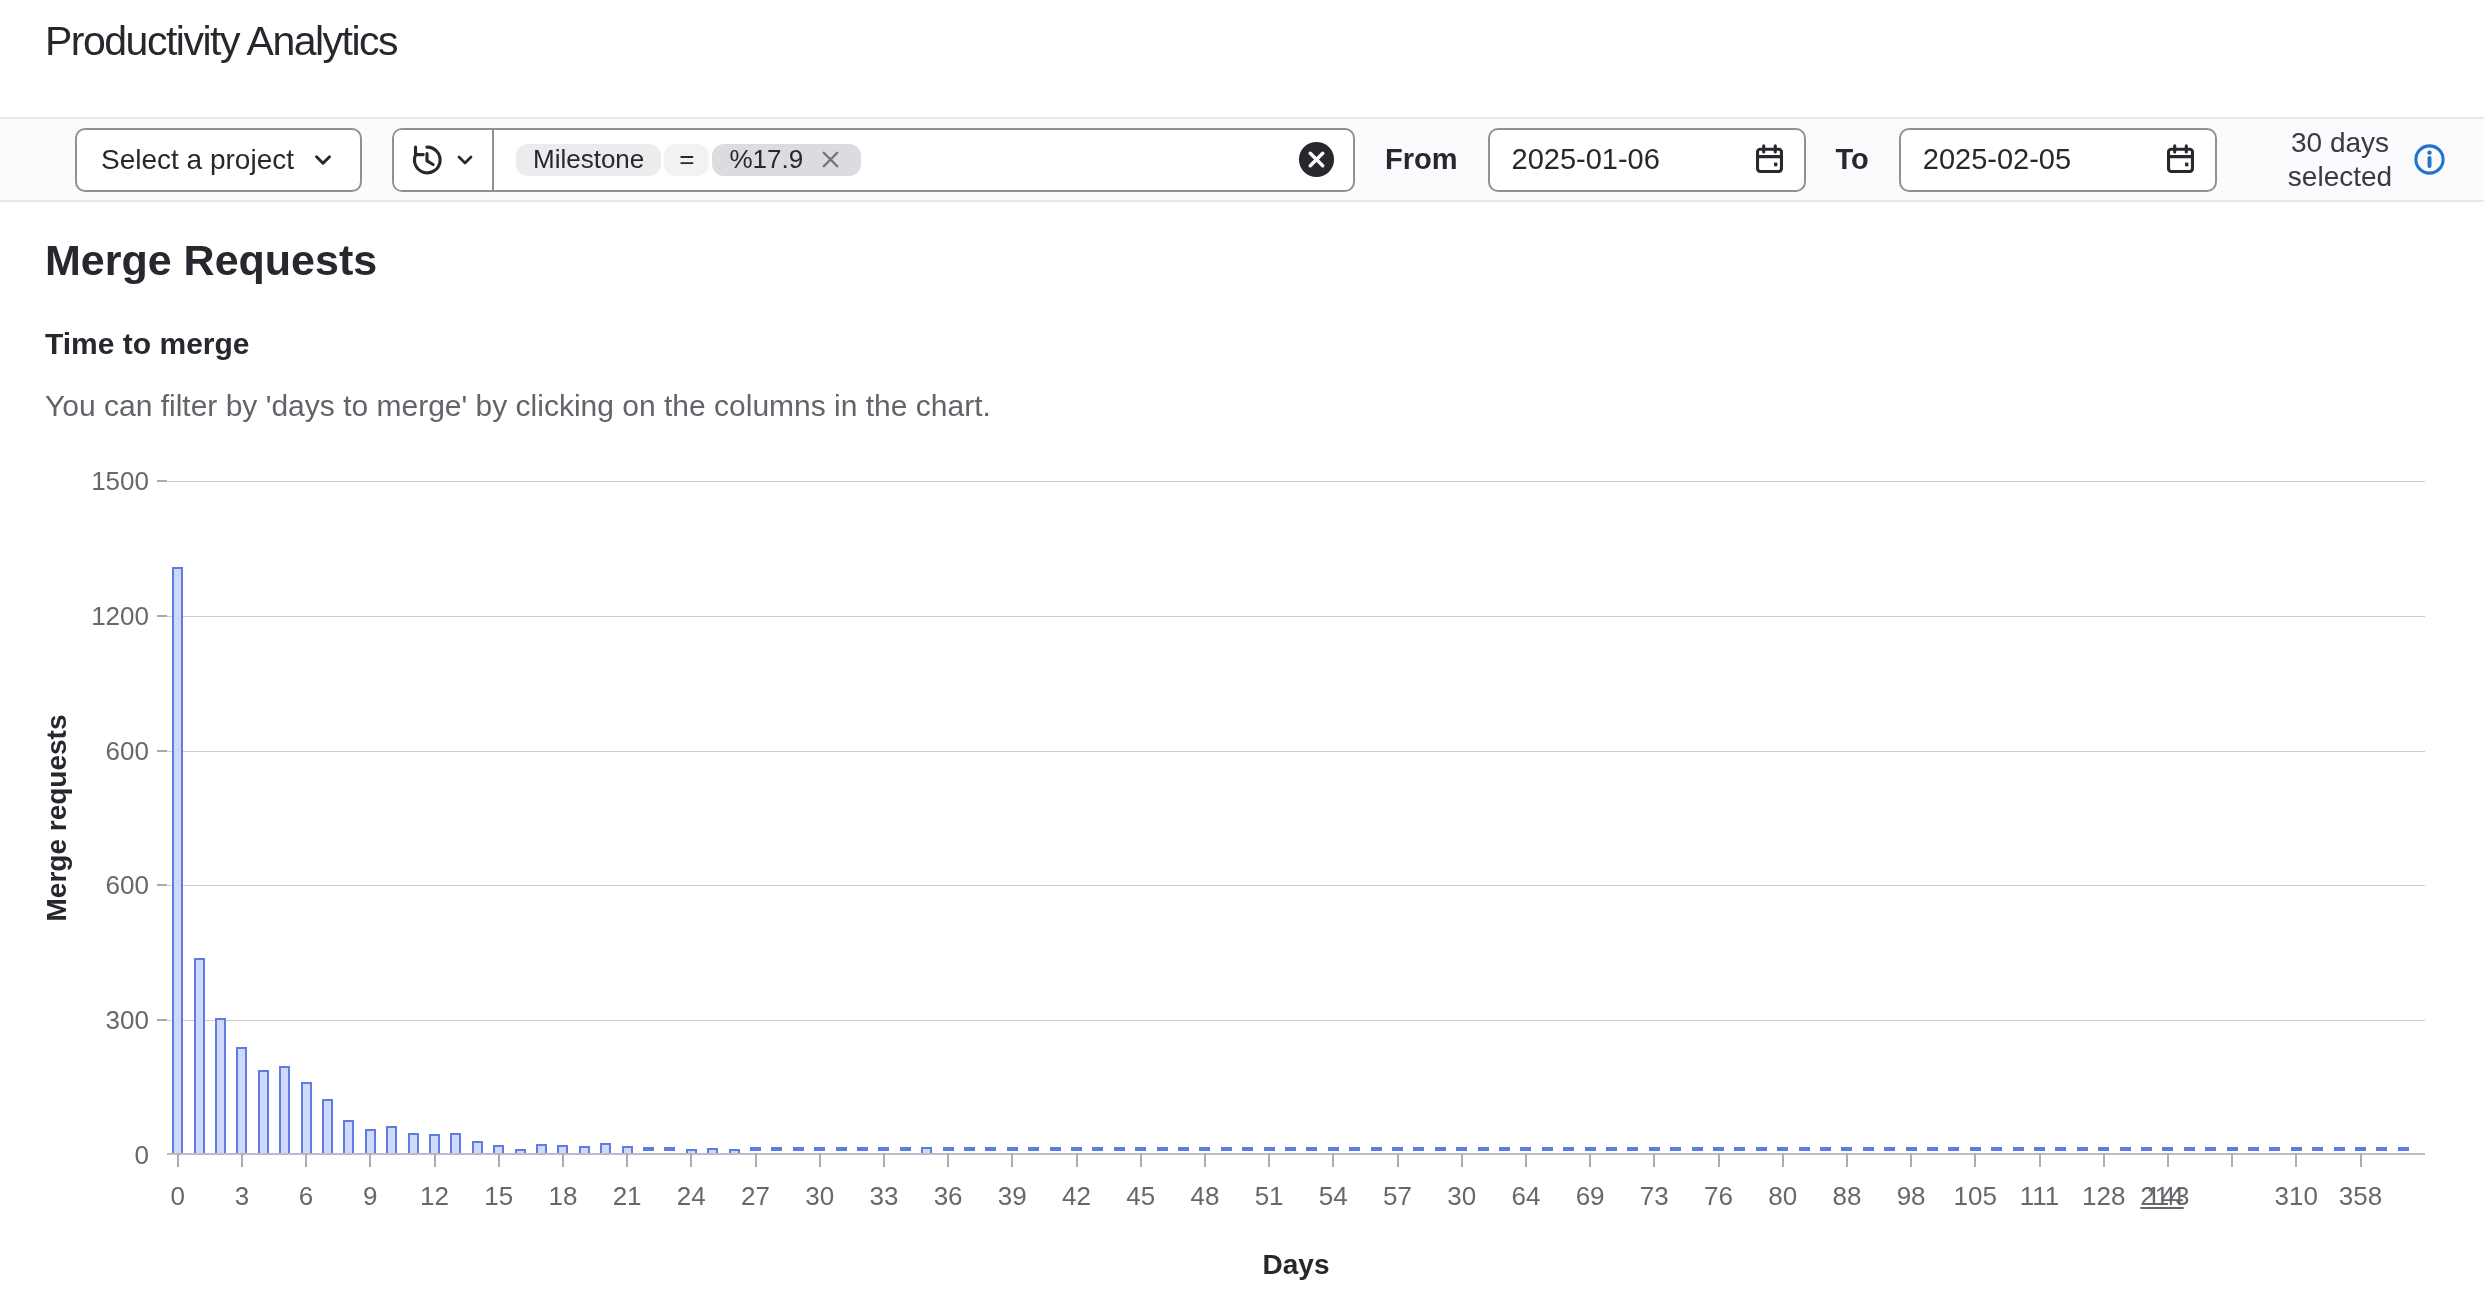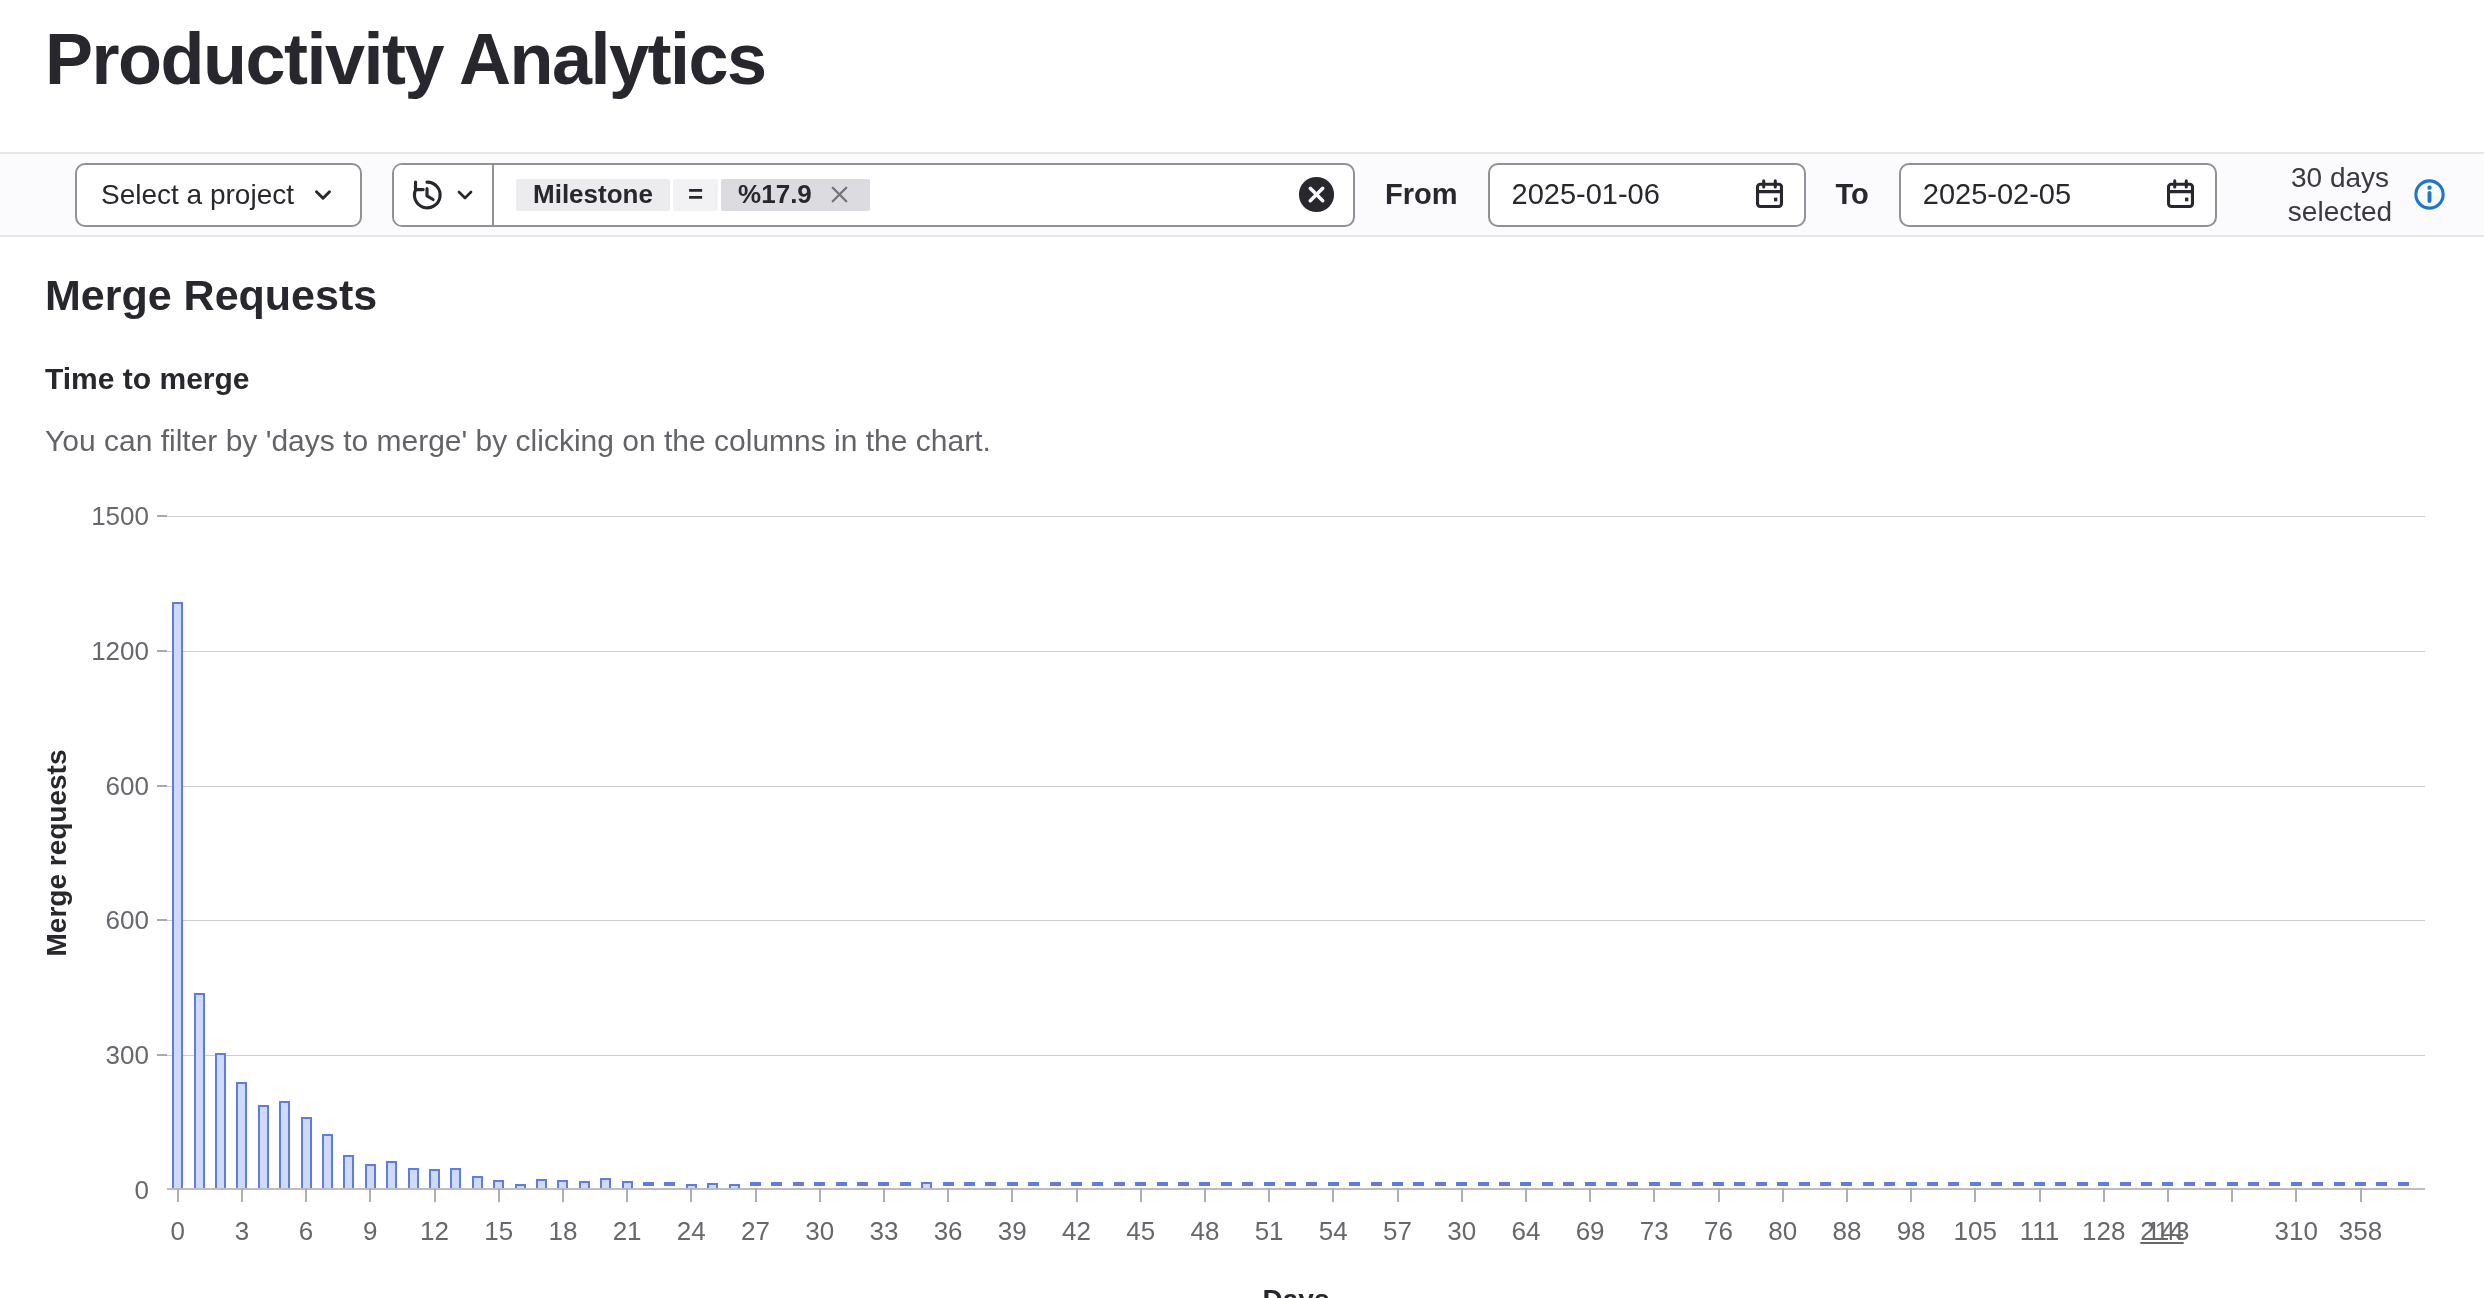--- a/index.html
+++ b/index.html
@@ -1,37 +1,37 @@
 <!DOCTYPE html>
 <html><head>
 <meta charset="utf-8">
 <style>
   * { margin:0; padding:0; box-sizing:border-box; }
   html,body { width:2484px; height:1298px; overflow:hidden; background:#fff;
     font-family:"Liberation Sans", sans-serif; color:#28272d; }
 
-  .page-title { font-size:72px; font-weight:700; letter-spacing:-1.5px; margin:18px 0 0 45px; }
+  .page-title { font-size:41px; font-weight:400; letter-spacing:-1.5px; margin:18px 0 0 45px; }
 
   
   .filter-bar { margin-top:52px; height:85px; background:#fbfafd;
     border-top:2px solid #e7e6eb; border-bottom:2px solid #e7e6eb;
     display:flex; align-items:center; gap:30px; padding:0 38px 0 75px; }
 
   .btn { background:#fff; border:2px solid #919096; border-radius:10px; height:64px;
     display:flex; align-items:center; font-size:28px; color:#28272d; cursor:pointer; }
   .project-btn { padding:0 24px; gap:16px; }
 
   .search-group { display:flex; align-items:stretch; height:64px; flex:0 0 963px;
     border:2px solid #919096; border-radius:10px; background:#fff; overflow:hidden; }
   .history-btn { width:100px; display:flex; align-items:center; justify-content:center;
     gap:8px; border-right:2px solid #919096; background:#fff; cursor:pointer; }
   .search-input { flex:1; display:flex; align-items:center; padding:0 18px 0 22px; }
 
   .token { display:flex; align-items:center; height:48px; font-size:26px; }
-  .token .seg { display:flex; align-items:center; height:32px; padding:0 17px; border-radius:2px;font-weight:bold; }
+  .token .seg { display:flex; align-items:center; height:32px; padding:0 17px; border-radius:12px; }
   .tk-key { background:#ececef; margin-right:3px; }
   .tk-op  { background:#f2f1f4; margin-right:3px; padding:0 15px !important; }
   .tk-val { background:#dcdbe0; gap:14px; cursor:pointer; }
 
   .clear-btn { margin-left:auto; width:37px; height:37px; border:none; background:transparent;
     cursor:pointer; display:flex; align-items:center; }
 
   .date-label { font-size:29px; font-weight:700; white-space:nowrap; }
   .date-input { width:318px; justify-content:space-between; padding:0 18px 0 22px; font-size:29px; }
 

